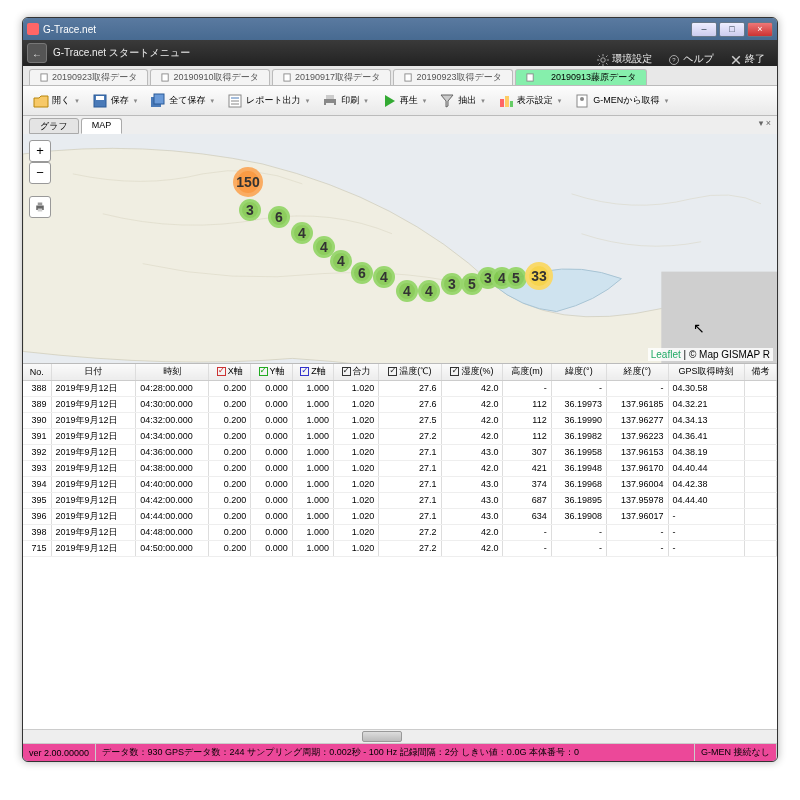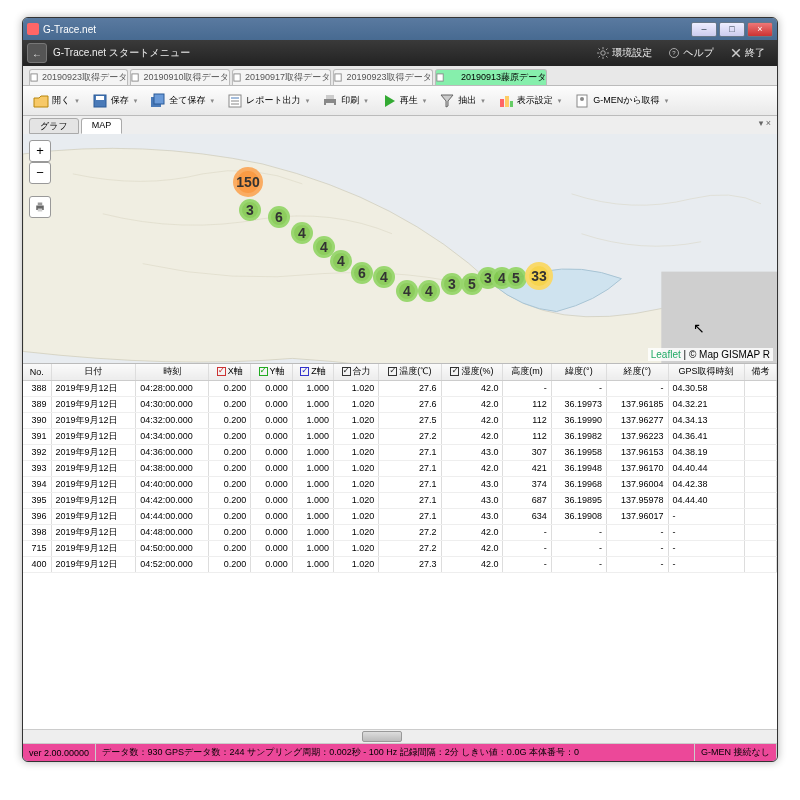--- a/index.html
+++ b/index.html
@@ -7,24 +7,24 @@
   .frame { width: 800px; height: 800px; background: #fff; position: relative; }
   .win7 { position: absolute; top: 17px; left: 22px; width: 756px; height: 745px; border: 1px solid #333; border-radius: 6px; background: #bcd6e9; box-shadow: 0 0 8px rgba(0,0,0,0.3); display: flex; flex-direction: column; overflow: hidden; }
   .titlebar { height: 22px; background: linear-gradient(#5a7aa0,#476a91); display: flex; align-items: center; padding: 0 4px; color: #fff; font-size: 10px; }
   .titlebar .icon { width: 12px; height: 12px; background: #f66; border-radius: 2px; margin-right: 4px; }
   .winbtns { margin-left: auto; display: flex; gap: 2px; }
   .winbtn { width: 26px; height: 15px; background: linear-gradient(#eef,#cce); border: 1px solid #678; border-radius: 2px; font-size: 9px; line-height: 13px; text-align: center; color: #234; }
   .winbtn.close { background: linear-gradient(#e77,#c33); color: #fff; }
   .menubar { height: 26px; background: linear-gradient(#3a3a3a,#222); display: flex; align-items: center; padding: 0 4px; color: #eee; font-size: 10px; }
   .menubar .back { width: 20px; height: 20px; background: #555; border: 1px solid #777; border-radius: 3px; margin-right: 6px; display:flex;align-items:center;justify-content:center; }
   .menubar .spacer { flex: 1; }
-  .menubtn { display: flex; align-items: center; gap: 3px; padding: 0 8px; height: 100%; }
+  .menubtn { display: flex; align-items: flex-end; gap: 3px; padding: 0 8px; height: 100%; }
   .menubtn svg { width: 12px; height: 12px; }
   .tabs { height: 20px; background: #e8e8e8; border-bottom: 1px solid #bbb; display: flex; font-size: 9px; padding-left: 6px; padding-top: 3px; }
-  .filetab { background: #f4f4f4; border: 1px solid #bbb; border-bottom: none; border-radius: 3px 3px 0 0; padding: 2px 0; margin-right: 2px; color: #555; display:flex; align-items:center; gap:3px; }
+  .filetab { background: #f4f4f4; border: 1px solid #bbb; border-bottom: none; border-radius: 3px 3px 0 0; padding: 2px 10px; margin-right: 2px; color: #555; display:flex; align-items:center; gap:3px; }
   .filetab svg{width:9px;height:9px;}
   .filetab.active { background: #86efac; color: #000; gap: 16px; }
   .toolbar { height: 30px; background: linear-gradient(#fdfdfd,#e9e9e9); border-bottom: 1px solid #bbb; display: flex; align-items: center; padding: 0 4px; font-size: 9px; gap: 1px; }
   .tbtn { display: flex; align-items: center; gap: 3px; padding: 3px 6px; border-radius: 2px; }
   .tbtn svg { width: 16px; height: 16px; }
   .viewtabs { height: 18px; background: #eee; display: flex; font-size: 9px; padding-left: 6px; padding-top: 2px; position:relative; }
   .viewtab { padding: 1px 10px; border: 1px solid #aaa; border-radius: 3px 3px 0 0; background: #e4e4e4; margin-right: 2px; }
   .viewtab.active { background: #fff; border-bottom-color: #fff; }
   .viewtabs .closev { position:absolute; right:6px; top:2px; font-size:9px; color:#666; }
   .map { flex: 0 0 230px; background: #eef0e8; position: relative; overflow: hidden; border-bottom: 1px solid #bbb; }
@@ -451,36 +451,20 @@
               <td>1.000</td>
               <td>1.020</td>
               <td>27.2</td>
               <td>42.0</td>
               <td>-</td>
               <td>-</td>
               <td>-</td>
               <td class="c">-</td>
               <td class="l"></td>
             </tr>
-            <tr>
-              <td>400</td>
-              <td class="c">2019年9月12日</td>
-              <td class="c">04:52:00.000</td>
-              <td>0.200</td>
-              <td>0.000</td>
-              <td>1.000</td>
-              <td>1.020</td>
-              <td>27.3</td>
-              <td>42.0</td>
-              <td>-</td>
-              <td>-</td>
-              <td>-</td>
-              <td class="c">-</td>
-              <td class="l"></td>
-            </tr>
           </tbody>
     </table>
   </div>
 
   <div class="hscroll">
         <div class="thumb"></div>
       </div>
 
   <div class="status">
     <div class="cell">ver 2.00.00000</div>

